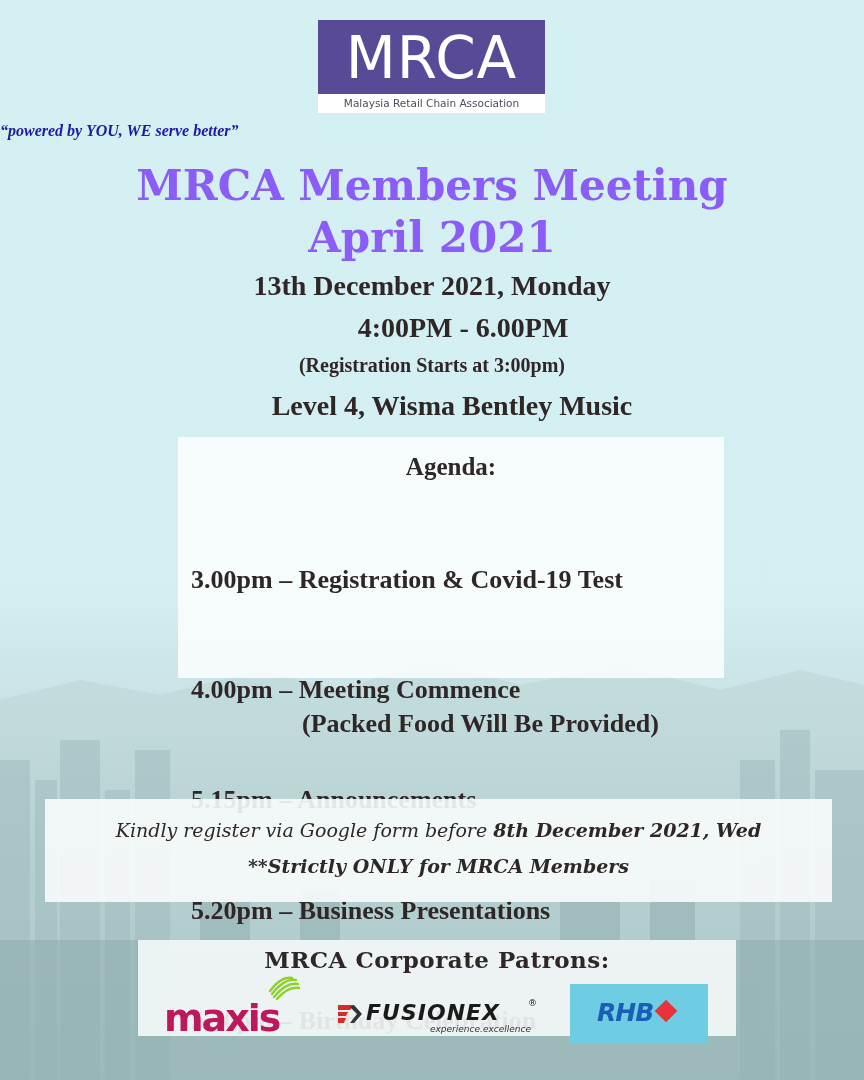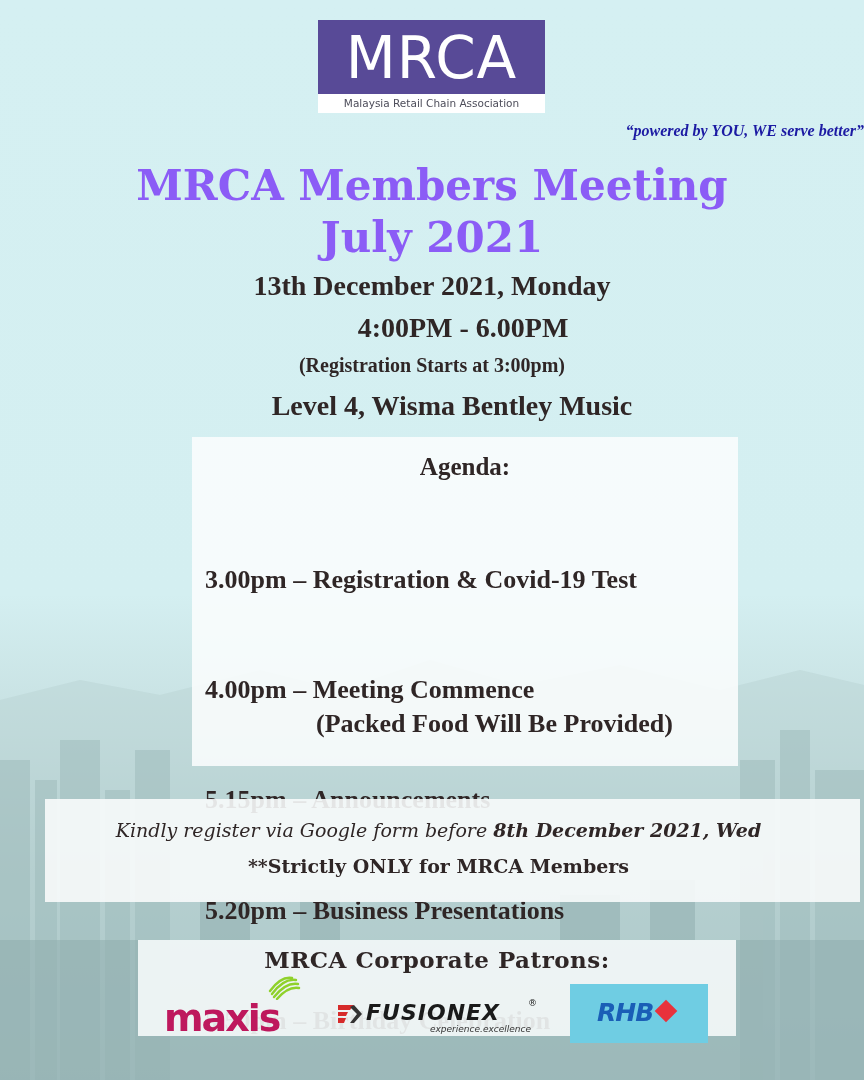--- a/index.html
+++ b/index.html
@@ -20,47 +20,46 @@
   }
   .logo-text {
     position: absolute; left: 0; top: 2px; width: 227px; text-align: center;
     color: #fff; font-family: "DejaVu Sans", sans-serif; font-size: 58px; letter-spacing: 1px; line-height: 72px;
   }
   .logo-sub {
     position: absolute; left: 0; bottom: 0; width: 227px; height: 19px; background: #fff;
     text-align: center; color: #4d4d5a; font-family: "DejaVu Sans", sans-serif; font-size: 10.5px; line-height: 19px;
   }
   .tagline {
-    position: absolute; left: 0; top: 122px; width: 864px; text-align: right;
+    position: absolute; left: 0; top: 122px; width: 864px; text-align: left;
     color: #1c1aa3; font-family: "Liberation Serif", serif; font-style: italic; font-weight: bold; font-size: 16px;
   }
   .title {
     position: absolute; left: 0; top: 160px; width: 864px; text-align: center;
     font-family: "DejaVu Serif", serif; font-weight: bold; font-size: 42px; line-height: 52px; color: #8b5cf6;
   }
   .sub { position: absolute; left: 0; width: 864px; text-align: center; font-family: "Liberation Serif", serif; font-weight: bold; color: #2f2626; }
   .date { top: 270px; font-size: 28px; }
   .time { top: 312px; font-size: 28px; margin-left: 31px; }
   .reg { top: 354px; font-size: 20px; }
   .venue { top: 390px; font-size: 28px; padding-left: 20px; }
   .agenda-box {
-    position: absolute; left: 192px; top: 437px; width: 546px; height: 329px;
+    position: absolute; left: 178px; top: 437px; width: 546px; height: 241px;
     background: rgba(250,253,253,0.88);
   }
   .agenda-title { position: absolute; left: 0; top: 16px; width: 546px; text-align: center; font-family: "Liberation Serif", serif; font-weight: bold; font-size: 25px; }
   .agenda-list { position: absolute; left: 13px; top: 51px; font-family: "Liberation Serif", serif; font-weight: bold; font-size: 26px; line-height: 36.8px; white-space: pre; }
   .agenda-note { position: absolute; left: 124px; top: 272px; font-family: "Liberation Serif", serif; font-weight: bold; font-size: 26px; }
   .register-box {
     position: absolute; left: 45px; top: 799px; width: 787px; height: 103px;
     background: rgba(248,251,251,0.9);
-    padding-left: 28px;
   }
   .register-line1 { position: absolute; left: 0; top: 20px; width: 787px; text-align: center; font-family: "DejaVu Serif", serif; font-style: italic; font-size: 19px; }
   .register-line1 b { font-weight: bold; }
-  .register-line2 { position: absolute; left: 0; top: 56px; width: 787px; text-align: center; font-family: "DejaVu Serif", serif; font-weight: bold; font-size: 19px; }
+  .register-line2 { position: absolute; left: 0; top: 56px; width: 787px; text-align: center; font-family: "DejaVu Serif", serif; font-style: italic; font-weight: bold; font-size: 19px; }
   .patrons-box {
     position: absolute; left: 138px; top: 940px; width: 598px; height: 96px;
     background: rgba(245,249,249,0.9);
   }
   .patrons-title { position: absolute; left: 0; top: 6px; width: 598px; text-align: center; font-family: "DejaVu Serif", serif; font-weight: bold; font-size: 23px; letter-spacing: 0.5px; }
   .maxis { position: absolute; left: 26px; top: 38px; width: 150px; height: 62px; }
   .maxis-text { position: absolute; left: 0; top: 18px; color: #be185d; font-family: "DejaVu Sans", sans-serif; font-weight: bold; font-size: 38px; letter-spacing: -2px; }
   .maxis-swoosh { position: absolute; left: 100px; top: -2px; width: 40px; height: 24px; }
   .fusionex { position: absolute; left: 196px; top: 60px; width: 210px; height: 40px; }
   .fusionex-text { position: absolute; left: 32px; top: 0; font-family: "DejaVu Sans", sans-serif; font-weight: bold; font-style: italic; font-size: 22px; color: #1a1a1a; letter-spacing: 1px; text-align: right; }
@@ -97,21 +96,21 @@
 </svg>
 
 <div class="logo-box">
   <div class="logo-text">MRCA</div>
   <div class="logo-sub">Malaysia Retail Chain Association</div>
 </div>
 <div class="tagline">“powered by YOU, WE serve better”</div>
 
 <div class="title">
   <div>MRCA Members Meeting</div>
-  <div>July 2021</div>
+  <div>April 2021</div>
 </div>
 <div class="sub date">13th December 2021, Monday</div>
 <div class="sub time">4:00PM - 6.00PM</div>
 <div class="sub reg">(Registration Starts at 3:00pm)</div>
 <div class="sub venue">Level 4, Wisma Bentley Music</div>
 
 <div class="agenda-box">
   <div class="agenda-title">Agenda:</div>
   <div class="agenda-list">
     <div><span>3.00pm</span> – <span>Registration &amp; Covid-19 Test</span></div>

